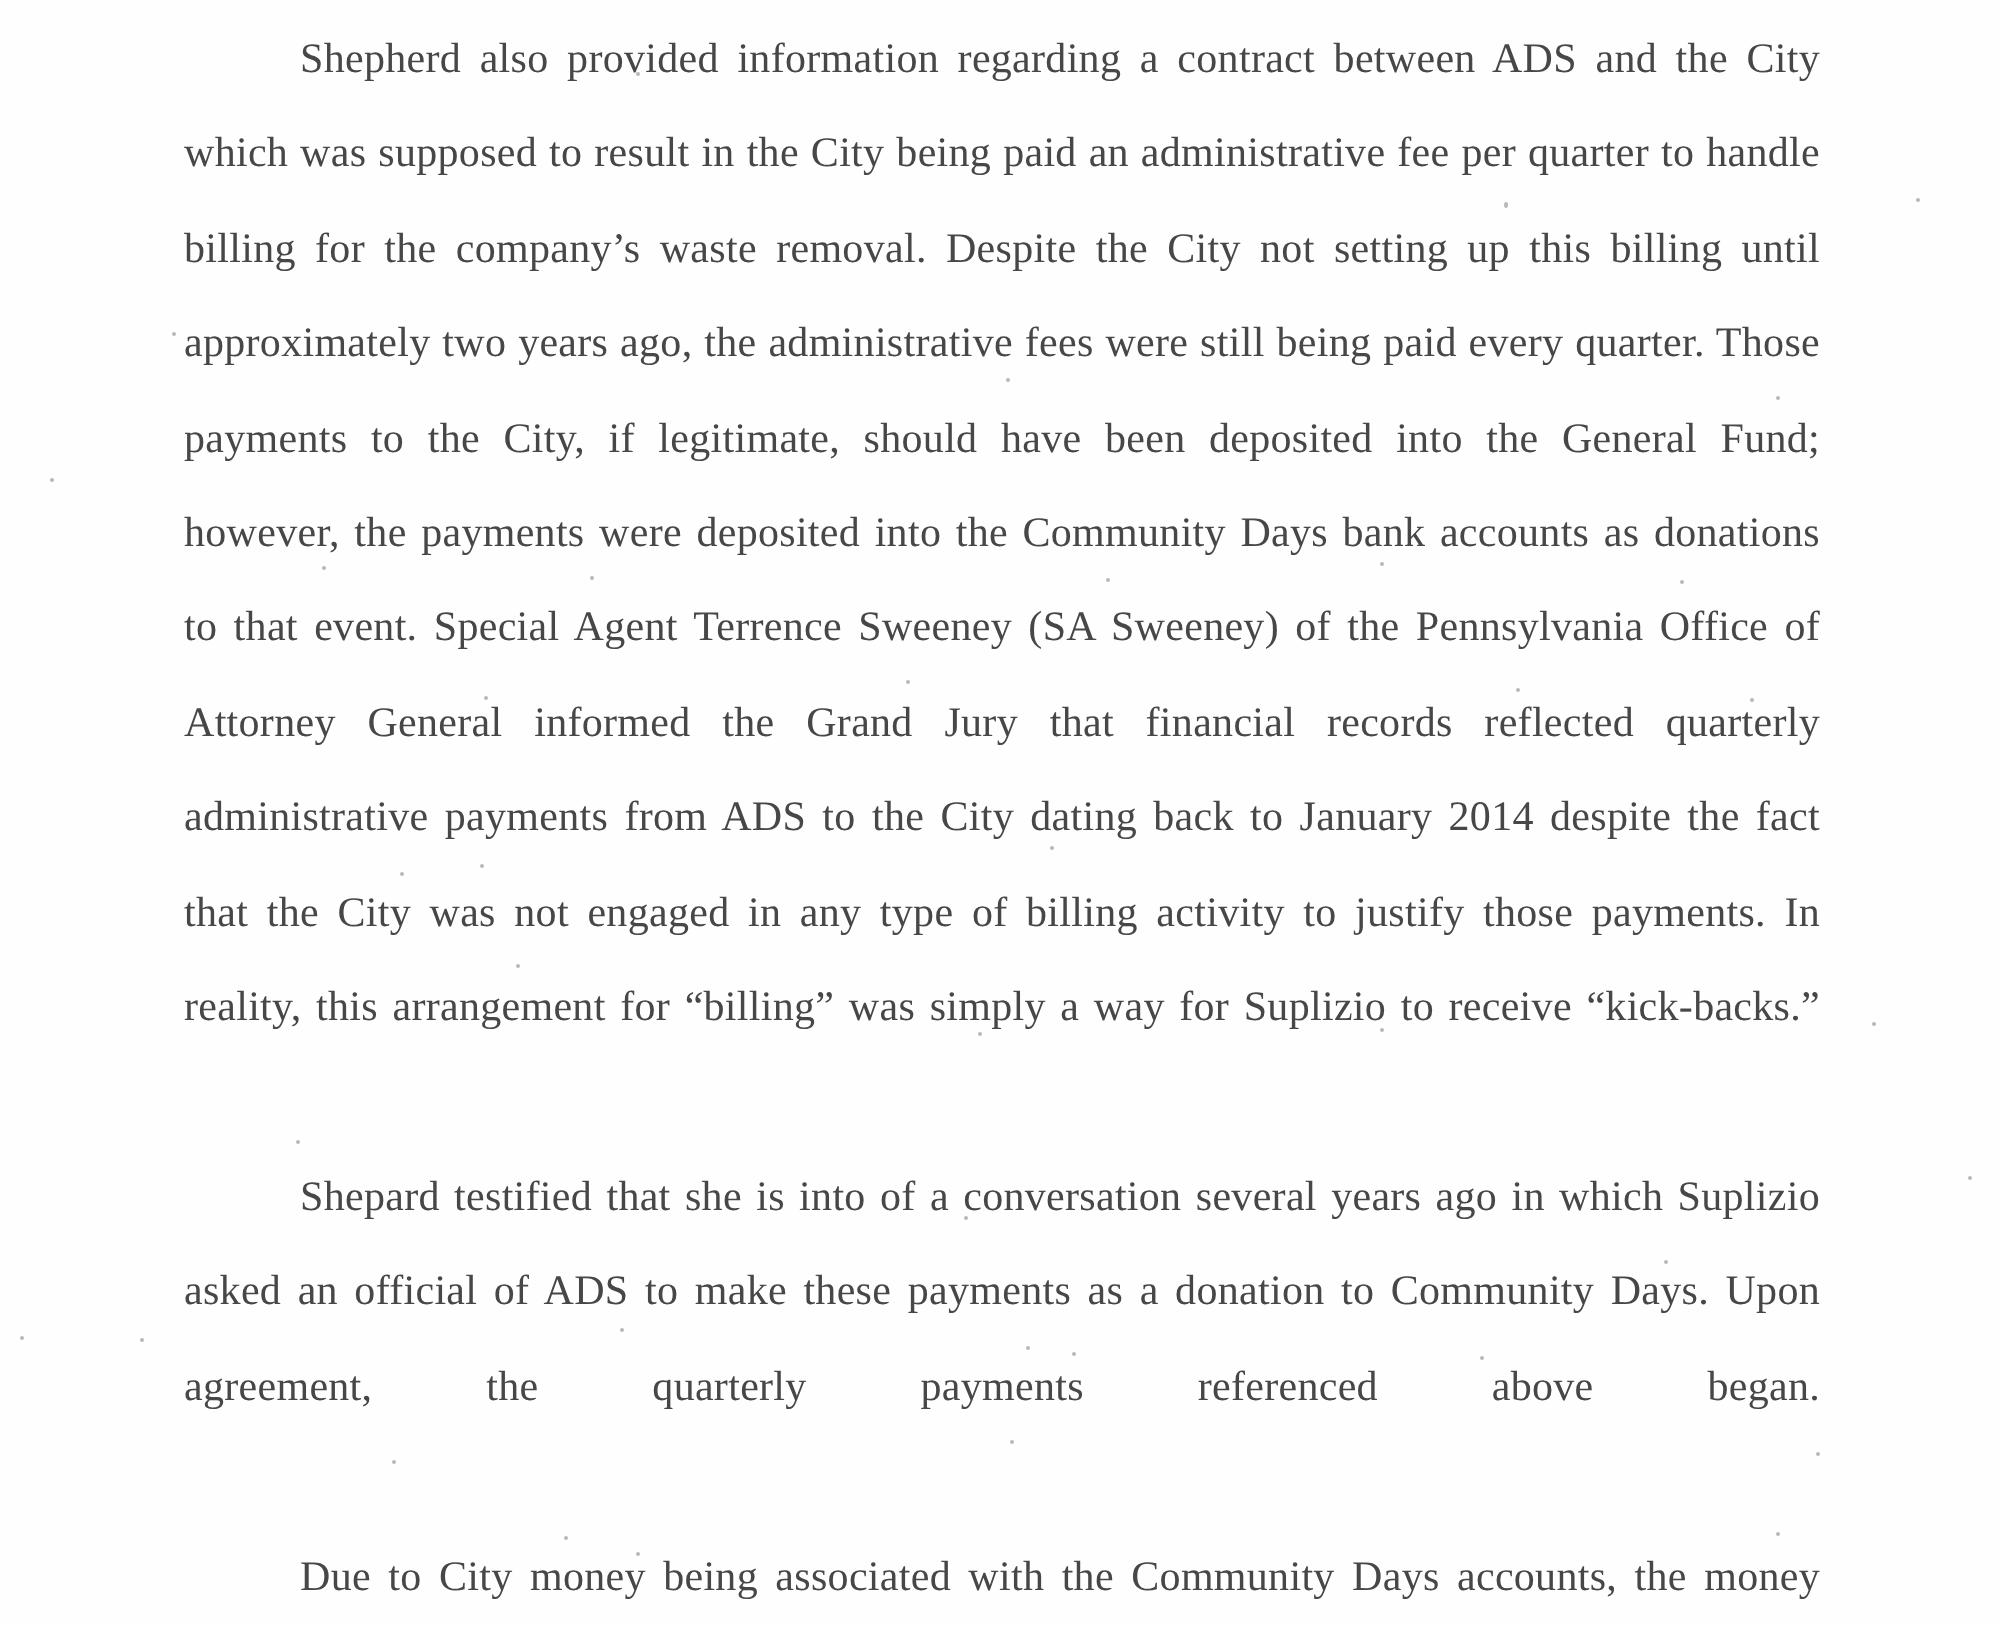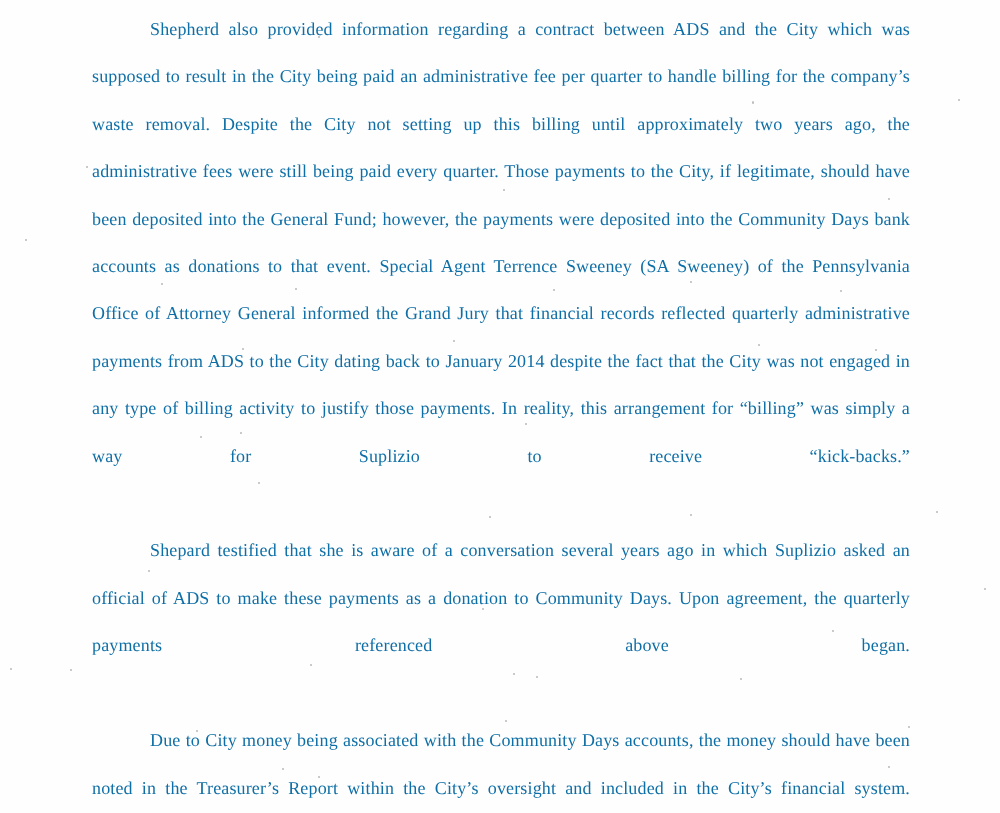--- a/index.html
+++ b/index.html
@@ -36,23 +36,23 @@
     top: 6px;
     width: 818px;
     z-index: 2;
   }
   p.para {
     margin: 0;
     padding: 0;
     text-align: justify;
     text-justify: inter-word;
     text-indent: 58px;
-    font-size: 18px;
+    font-size: 21px;
     line-height: 47.4px;
-    color: #0369a1;
+    color: #404040;
     letter-spacing: 0.15px;
     word-spacing: 0.4px;
     -webkit-font-smoothing: none;
     text-rendering: geometricPrecision;
   }
   p.para:last-child {
     text-align: justify;
   }
   
   p.para::after {
@@ -110,17 +110,17 @@
     <span style="left:505px;  top:720px; width:2px; height:2px;"></span>
     <span style="left:908px;  top:726px; width:2px; height:2px;"></span>
     <span style="left:282px;  top:768px; width:2px; height:2px;"></span>
     <span style="left:888px;  top:766px; width:2px; height:2px;"></span>
     <span style="left:318px;  top:776px; width:2px; height:2px;"></span>
     <span style="left:10px;   top:668px; width:2px; height:2px;"></span>
   </div>
 
   <div id="doc-body">
     <p class="para">Shepherd also provided information regarding a contract between ADS and the City which was supposed to result in the City being paid an administrative fee per quarter to handle billing for the company’s waste removal.  Despite the City not setting up this billing until approximately two years ago, the administrative fees were still being paid every quarter.  Those payments to the City, if legitimate, should have been deposited into the General Fund; however, the payments were deposited into the Community Days bank accounts as donations to that event.  Special Agent Terrence Sweeney (SA Sweeney) of the Pennsylvania Office of Attorney General informed the Grand Jury that financial records reflected quarterly administrative payments from ADS to the City dating back to January 2014 despite the fact that the City was not engaged in any type of billing activity to justify those payments.  In reality, this arrangement for “billing” was simply a way for Suplizio to receive “kick-backs.”</p>
-    <p class="para">Shepard testified that she is aware of a conversation several years ago in which Suplizio asked an official of ADS to make these payments as a donation to Community Days.  Upon agreement, the quarterly payments referenced above began.</p>
+    <p class="para">Shepard testified that she is into of a conversation several years ago in which Suplizio asked an official of ADS to make these payments as a donation to Community Days.  Upon agreement, the quarterly payments referenced above began.</p>
     <p class="para no-stretch">Due to City money being associated with the Community Days accounts, the money should have been noted in the Treasurer’s Report within the City’s oversight and included in the City’s financial system.  Shepard noted that the only accounts that were within the City’s computerized</p>
   </div>
 
 </div>
 
 </body></html>

